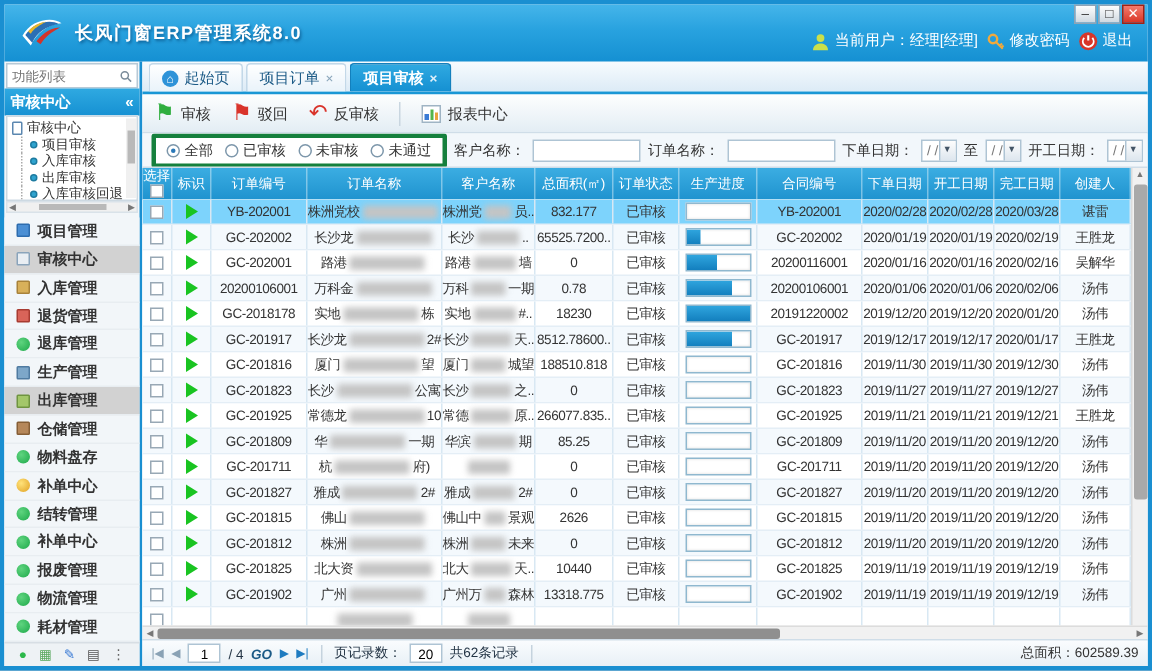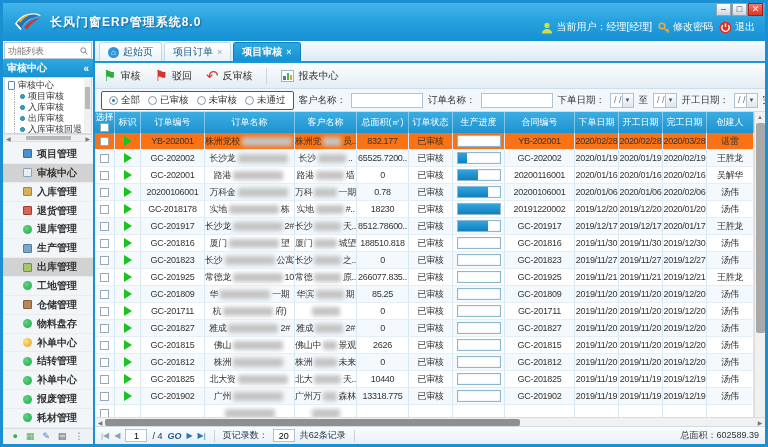--- a/index.html
+++ b/index.html
@@ -30,21 +30,21 @@
   .tree-root { display:flex; align-items:center; gap:3px; height:11px; }
   .tree-doc { width:7px; height:9px; background:#fff; border:1px solid #5b87b0; border-radius:1px; display:inline-block; }
   .tree-kid { display:flex; align-items:center; gap:3px; height:11px; padding-left:12px; position:relative; }
   .tree-kid::before { content:""; position:absolute; left:6px; top:0; bottom:0; border-left:1px dotted #aaa; }
   .dot-teal { width:5px; height:5px; border-radius:50%; background:#2fa3cf; border:1px solid #1d7ba0; display:inline-block; }
   .tree-vscroll { position:absolute; right:0; top:1px; bottom:1px; width:7px; background:#f0f0f0; }
   .tree-vscroll .thumb { position:absolute; top:8px; left:1px; width:5px; height:22px; background:#b9b9b9; }
   .tree-hscroll { height:8px; flex:0 0 8px; margin:0 1px; background:#f0f0f0; border:1px solid #d9e2e9; display:flex; align-items:center; justify-content:space-between; font-size:6px; color:#777; padding:0 1px; }
   .tree-hscroll .thumb { height:4px; background:#b9b9b9; width:45px; }
   .menu { flex:1; display:flex; flex-direction:column; margin-top:3px; min-height:0; }
-  .menu-item { flex:1; display:flex; align-items:center; gap:5px; padding-left:20px; font-size:10px; font-weight:bold; color:#333; border-bottom:1px solid #e8edf1; cursor:pointer; background:#f2f6f9; }
+  .menu-item { flex:1; display:flex; align-items:center; gap:5px; padding-left:8px; font-size:10px; font-weight:bold; color:#333; border-bottom:1px solid #e8edf1; cursor:pointer; background:#f2f6f9; }
   .menu-item.selected { background:#d2d2d2; }
   .mi { width:9px; height:9px; flex:0 0 9px; display:inline-block; border-radius:50%; }
   .mi-dot { background:radial-gradient(circle at 35% 35%,#5fd47f,#1ea94a); }
   .mi-doc-blue { border-radius:1px; background:#4b8fd4; border:1px solid #2d6cae; }
   .mi-doc-gray { border-radius:1px; background:#e9eef3; border:1px solid #8aa4bb; }
   .mi-cart { border-radius:1px; background:#6abf69; border:1px solid #3f8f3e; }
   .mi-box-in { border-radius:1px; background:#d8b05a; border:1px solid #a8823a; }
   .mi-cart-red { border-radius:1px; background:#d96459; border:1px solid #a83b31; }
   .mi-machine { border-radius:1px; background:#7da7c9; border:1px solid #4f7ba1; }
   .mi-box-out { border-radius:1px; background:#a3c76a; border:1px solid #6f9440; }
@@ -65,36 +65,36 @@
 
   .toolbar { height:26px; flex:0 0 26px; background:linear-gradient(180deg,#fdfefe,#e3edf4); border-bottom:1px solid #cfdde8; display:flex; align-items:center; padding-left:8px; gap:14px; }
   .tbtn { display:flex; align-items:center; gap:4px; font-size:10px; color:#333; cursor:pointer; }
   .tbtn .glyph { font-size:15px; line-height:1; }
   .g-green { color:#2fae3e; } .g-red { color:#d9342b; }
   .tb-sep { width:1px; height:16px; background:#c9d6e0; }
   .chart-ic { width:13px; height:12px; background:#fff; border:1px solid #9fb4c4; display:inline-flex; align-items:flex-end; gap:1px; padding:1px; }
   .chart-ic i { display:block; width:3px; } .chart-ic i:nth-child(1){height:4px;background:#3a7bd5;} .chart-ic i:nth-child(2){height:7px;background:#52b54b;} .chart-ic i:nth-child(3){height:5px;background:#e8a33d;}
 
   .filterbar { height:23px; flex:0 0 23px; background:#f2f7fb; border-bottom:1px solid #cfdde8; display:flex; align-items:center; padding-left:6px; font-size:9.5px; color:#333; gap:5px; white-space:nowrap; overflow:hidden; }
-  .radio-group { display:flex; align-items:center; gap:8px; border:1px solid #15803d; background:#fff; border-radius:2px; padding:2px 7px; }
+  .radio-group { display:flex; align-items:center; gap:8px; border:3px solid #15803d; background:#fff; border-radius:2px; padding:2px 7px; }
   .radio { display:flex; align-items:center; gap:3px; cursor:pointer; }
   .rdot { width:9px; height:9px; border-radius:50%; border:1px solid #7d97ab; background:#fff; display:inline-block; position:relative; }
   .rdot.on::after { content:""; position:absolute; left:2px; top:2px; width:3px; height:3px; border-radius:50%; background:#2a78b8; }
   .f-input { width:72px; height:15px; border:1px solid #aec4d4; background:#fff; font-size:9px; font-family:inherit; }
   .d-input { width:52px; height:15px; border:1px solid #aec4d4; background:#fff; color:#777; font-size:9px; display:inline-flex; align-items:center; justify-content:space-between; padding-left:3px; }
   .d-input .dd { width:11px; height:13px; background:linear-gradient(#fdfdfd,#dde6ee); border-left:1px solid #aec4d4; font-size:6px; color:#456; text-align:center; line-height:13px; cursor:pointer; }
 
   .grid-wrap { flex:1; display:flex; min-height:0; }
   .grid { flex:1; display:flex; flex-direction:column; min-width:0; }
   .thead { height:21px; flex:0 0 21px; background:linear-gradient(180deg,#3badE2,#1f93cf); display:flex; color:#fff; font-size:9px; }
   .th { display:flex; flex-direction:column; align-items:center; justify-content:center; border-right:1px solid rgba(255,255,255,.4); line-height:1; gap:1px; }
   .tbody { flex:1; overflow:hidden; background:#fff; }
   .tr { display:flex; height:17px; border-bottom:1px solid #e4eef6; background:#fff; }
   .tr:nth-child(even) { background:#f4f9fd; }
-  .tr.sel { background:#f97316; }
+  .tr.sel { background:#7dd3fc; }
   .td { display:flex; align-items:center; justify-content:center; border-right:1px solid #d8e8f3; font-size:9px; color:#333; overflow:hidden; white-space:nowrap; letter-spacing:-0.3px; }
   .td.l { justify-content:center; }
   .c0{width:20px;} .c1{width:26px;} .c2{width:64px;} .c3{width:90px;} .c4{width:62px;} .c5{width:52px;} .c6{width:44px;} .c7{width:52px;} .c8{width:70px;} .c9{width:44px;} .c10{width:44px;} .c11{width:44px;align-items:center;} .c12{flex:1;}
   .cb { width:9px; height:9px; background:#fff; border:1px solid #98a8b5; display:inline-block; cursor:pointer; }
   .flag { width:0; height:0; border-top:5px solid transparent; border-bottom:5px solid transparent; border-left:8px solid #19c421; display:inline-block; }
   .pbox { width:44px; height:12px; background:#fff; border:1px solid #8fb8cf; box-shadow:inset 0 0 2px rgba(0,0,0,.15); display:inline-block; overflow:hidden; }
   .pfill { display:block; height:100%; background:linear-gradient(180deg,#2fa5de,#137fbe); }
   .rd { display:inline-block; height:9px; background:#c4c4c4; border-radius:1px; filter:blur(2px); vertical-align:middle; margin:0 2px; }
   .rd-l { width:50px; } .rd-s { width:28px; }
 
@@ -227,24 +227,20 @@
           </div>
           <div class="menu-item">
             <span class="mi mi-machine"></span>
             <span>生产管理</span>
           </div>
           <div class="menu-item selected">
             <span class="mi mi-box-out"></span>
             <span>出库管理</span>
           </div>
           <div class="menu-item">
-            <span class="mi mi-dot"></span>
-            <span>工地管理</span>
-          </div>
-          <div class="menu-item">
             <span class="mi mi-warehouse"></span>
             <span>仓储管理</span>
           </div>
           <div class="menu-item">
             <span class="mi mi-dot"></span>
             <span>物料盘存</span>
           </div>
           <div class="menu-item">
             <span class="mi mi-finance"></span>
             <span>补单中心</span>
@@ -253,20 +249,24 @@
             <span class="mi mi-dot"></span>
             <span>结转管理</span>
           </div>
           <div class="menu-item">
             <span class="mi mi-dot"></span>
             <span>补单中心</span>
           </div>
           <div class="menu-item">
             <span class="mi mi-dot"></span>
             <span>报废管理</span>
+          </div>
+          <div class="menu-item">
+            <span class="mi mi-dot"></span>
+            <span>物流管理</span>
           </div>
           <div class="menu-item">
             <span class="mi mi-dot"></span>
             <span>耗材管理</span>
           </div>
         </div>
       <div class="side-foot" id="side-foot">
           <span style="color: rgb(45, 184, 75);">●</span>
           <span style="color: rgb(88, 168, 92);">▦</span>
           <span style="color: rgb(58, 123, 213);">✎</span>

